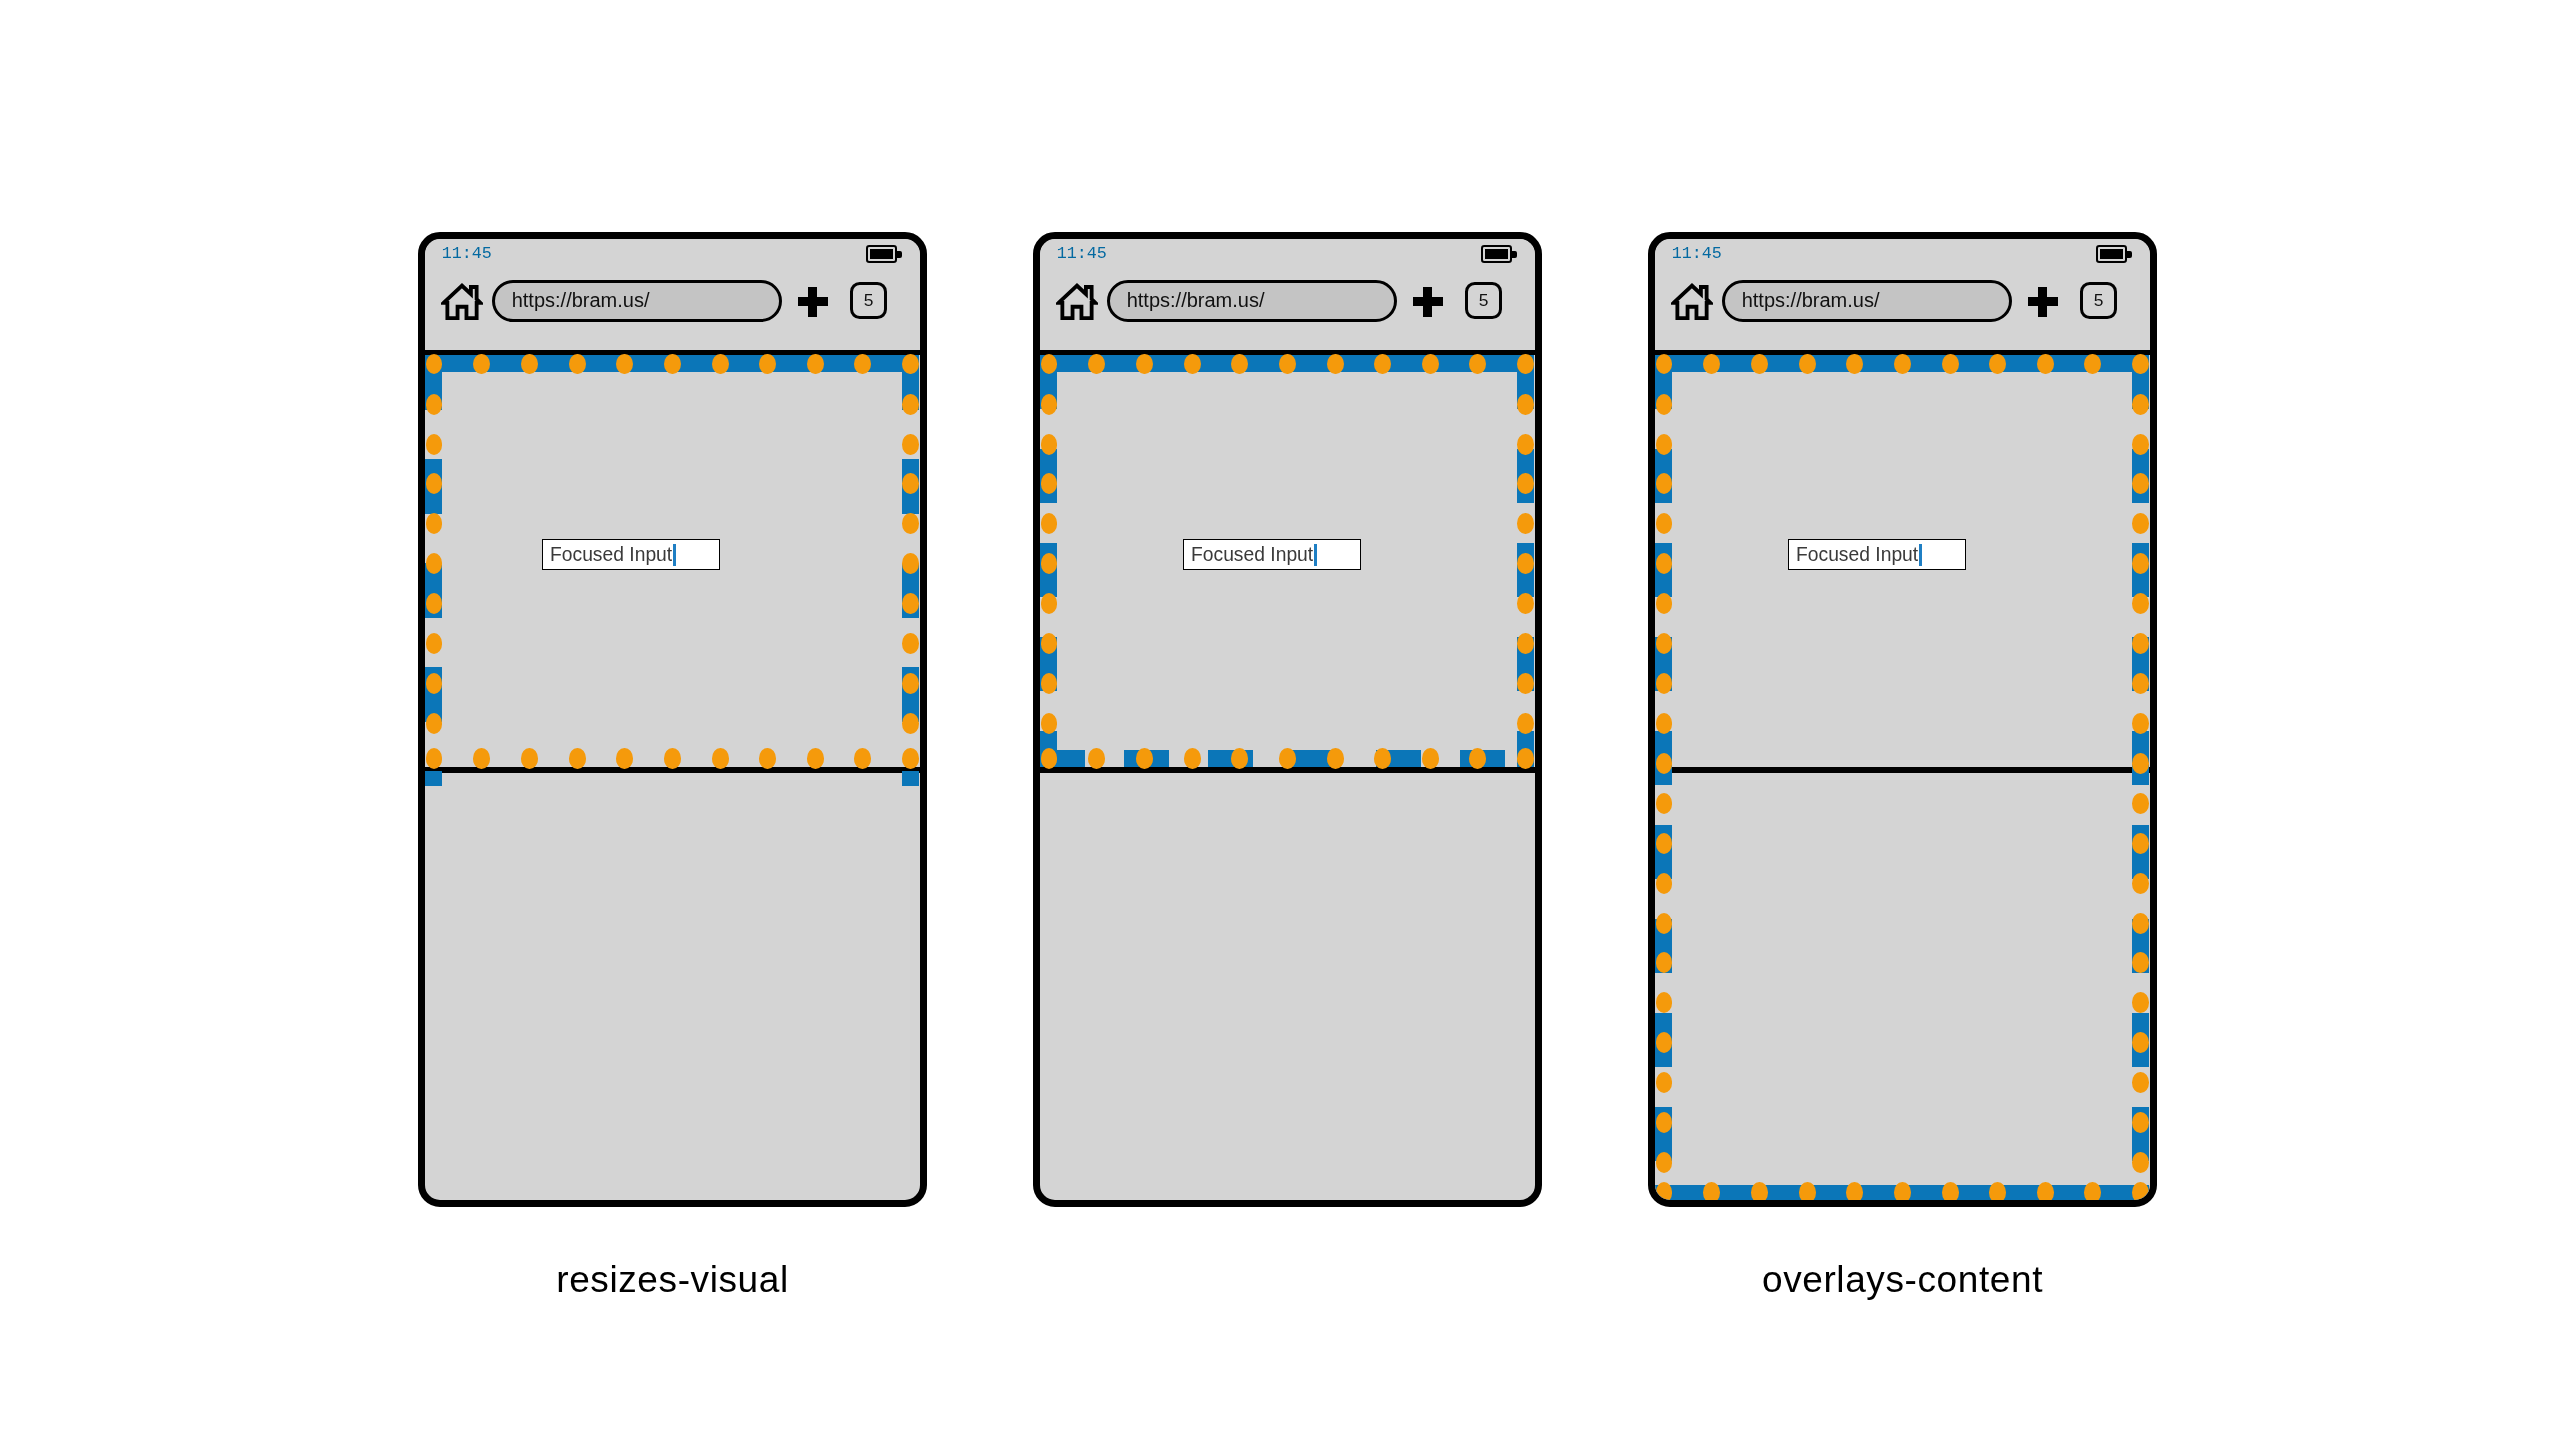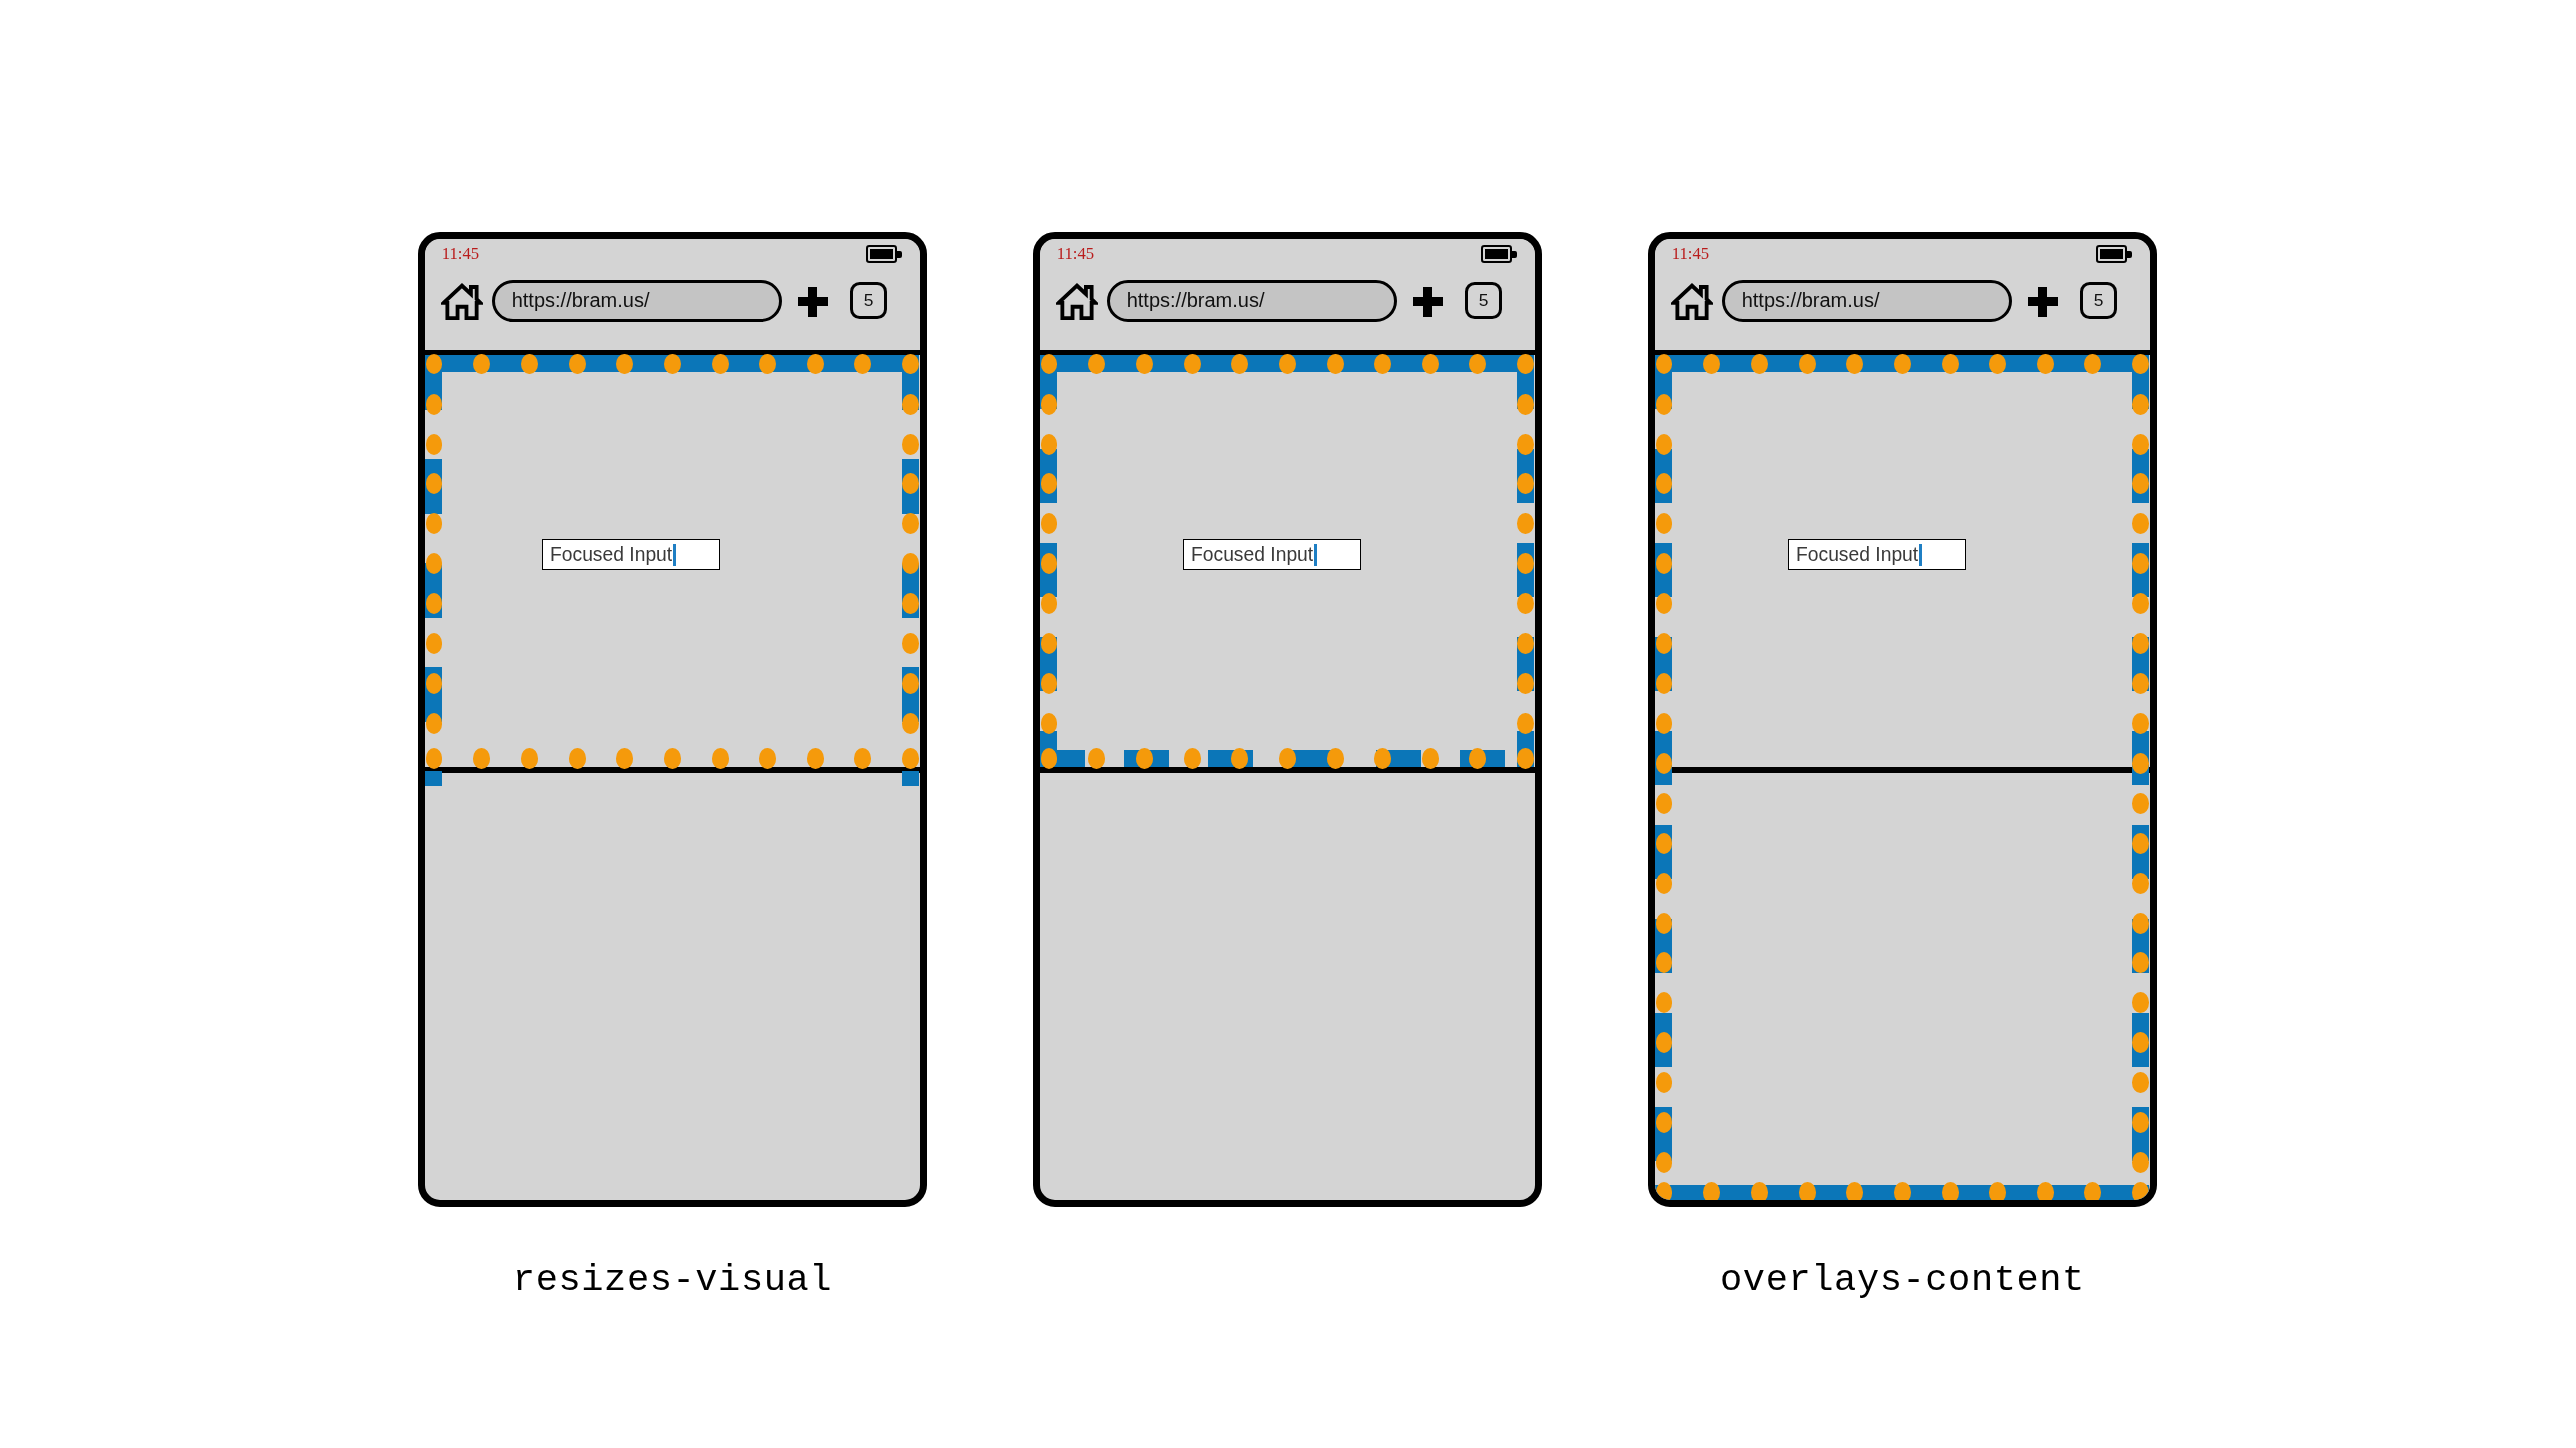--- a/index.html
+++ b/index.html
@@ -28,22 +28,22 @@
     position:absolute;left:0;top:0;width:100%;height:116px;
     background:#d4d4d4;
     border-bottom:5.8px solid #000;
     box-sizing:border-box;
   }
   .statusbar{
     position:absolute;left:0;top:0;width:100%;height:33px;
   }
   .clock{
     position:absolute;left:16.7px;top:5.2px;
-    font-size:16.7px;color:#b91c1c;letter-spacing:0px;
-    font-family:Liberation Serif, serif;
+    font-size:16.7px;color:#0369a1;letter-spacing:0px;
+    font-family:Liberation Mono, monospace;
   }
   .battery{
     position:absolute;right:18px;top:5.8px;width:36px;height:19.3px;
   }
   .battery .shell{
     position:absolute;left:0;top:0;width:31px;height:18px;
     border:2.6px solid #000;border-radius:3.2px;box-sizing:border-box;
     background:#d4d4d4;
   }
   .battery .fill{
@@ -133,21 +133,21 @@
     margin-left:7px;font-size:19.3px;color:#3a3a3a;
     font-family:"Liberation Sans", sans-serif;white-space:nowrap;
   }
   .finput .caret{
     width:3.2px;height:22px;background:#1f7fc4;margin-left:0.6px;
   }
 
   
   .caption{
     position:absolute;text-align:center;
-    font-family:Liberation Mono, monospace;
+    font-family:Liberation Sans, sans-serif;
     font-size:37px;color:#000;letter-spacing:0.6px;
     white-space:nowrap;
   }
 </style>
 </head>
 <body>
 
 <div class="stage">
 
   <div class="phone" id="ph1" style="left:418px;top:232px;">

